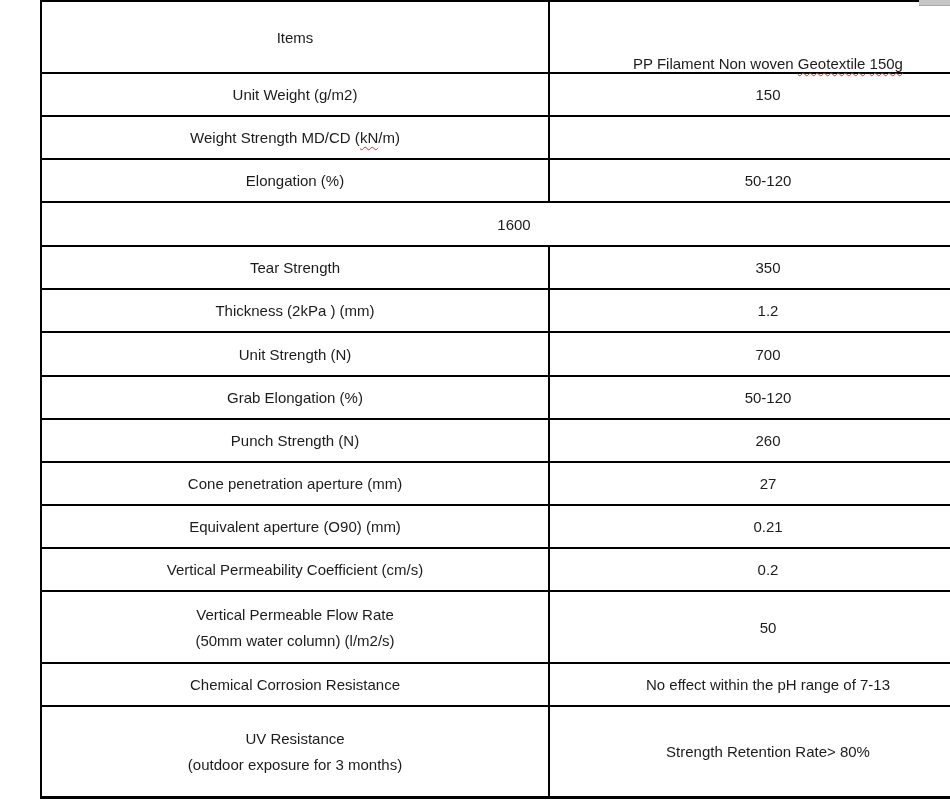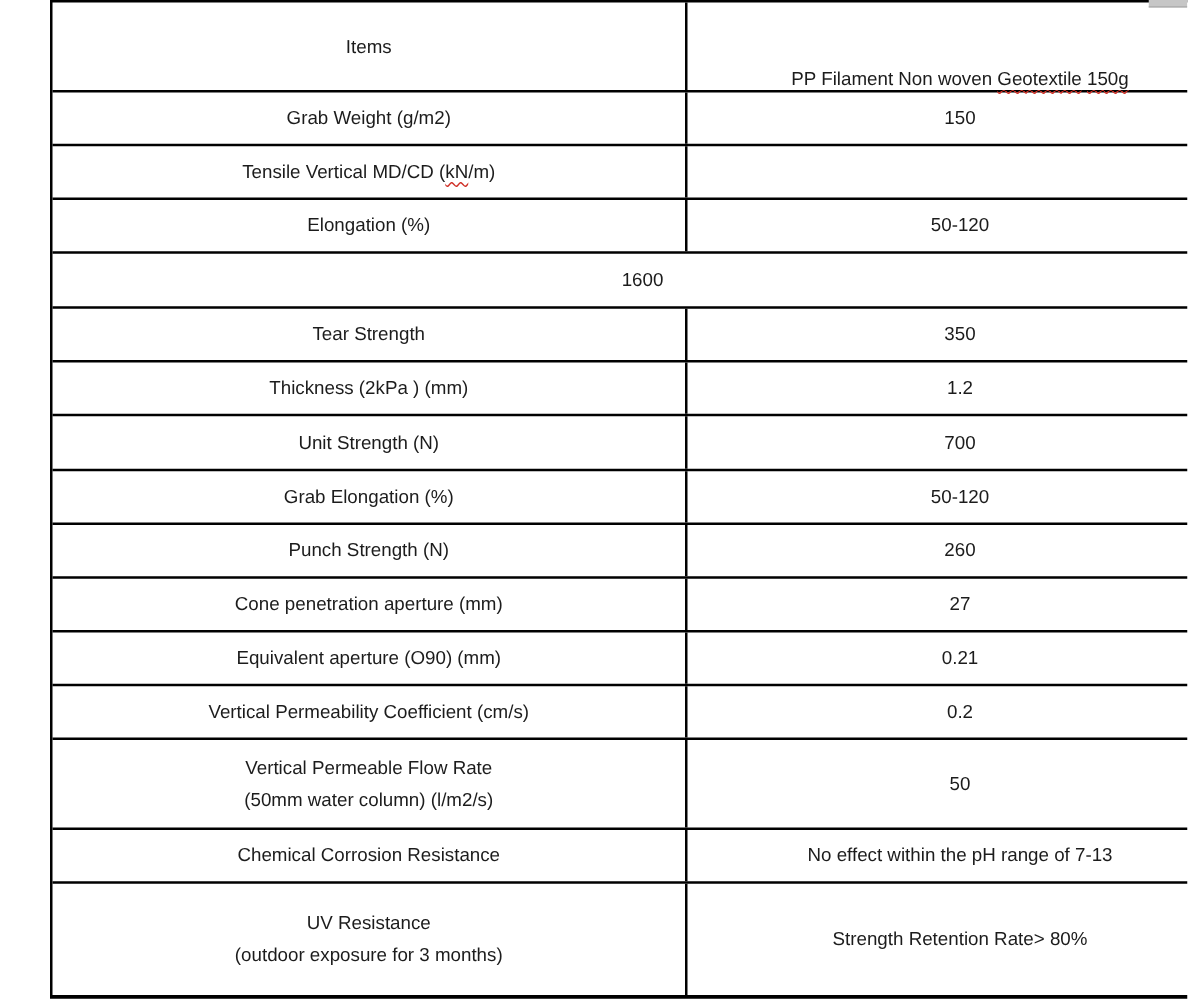--- a/index.html
+++ b/index.html
@@ -98,27 +98,27 @@
     <div class="row header">
       <div class="cell label">
         <span>Items</span>
       </div>
       <div class="cell value bottom-align">
         <span><span>PP Filament Non woven </span><span class="squiggle">Geotextile</span> <span class="squiggle">150g</span></span>
       </div>
     </div>
 
     <div class="row h43">
-      <div class="cell label">Grab Weight (g/m2)</div>
+      <div class="cell label">Unit Weight (g/m2)</div>
       <div class="cell value">150</div>
     </div>
 
     <div class="row h43">
       <div class="cell label">
-        <span><span>Tensile Vertical MD/CD  (</span><span class="squiggle">kN</span><span>/m)</span></span>
+        <span><span>Weight Strength MD/CD  (</span><span class="squiggle">kN</span><span>/m)</span></span>
       </div>
     </div>
 
     <div class="row h43">
       <div class="cell label">Elongation  (%)</div>
       <div class="cell value">50-120</div>
     </div>
 
     <div class="row h44">
       <div class="cell value">1600</div>

